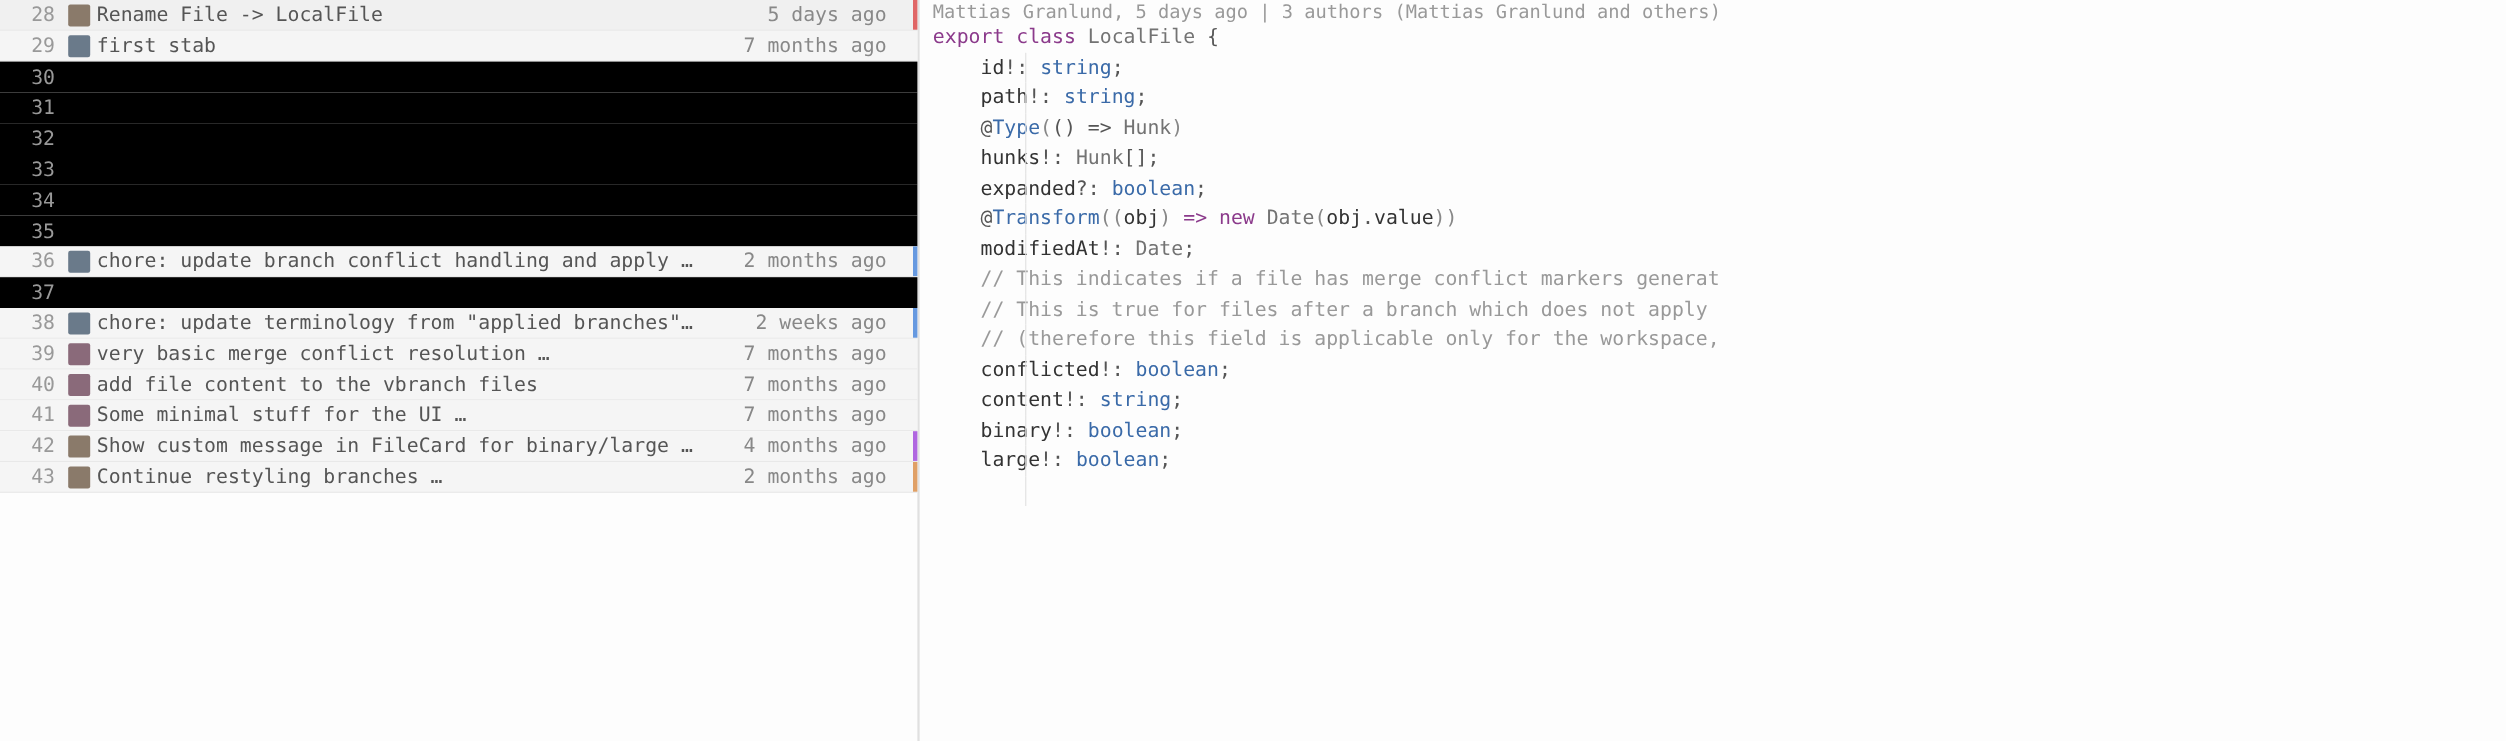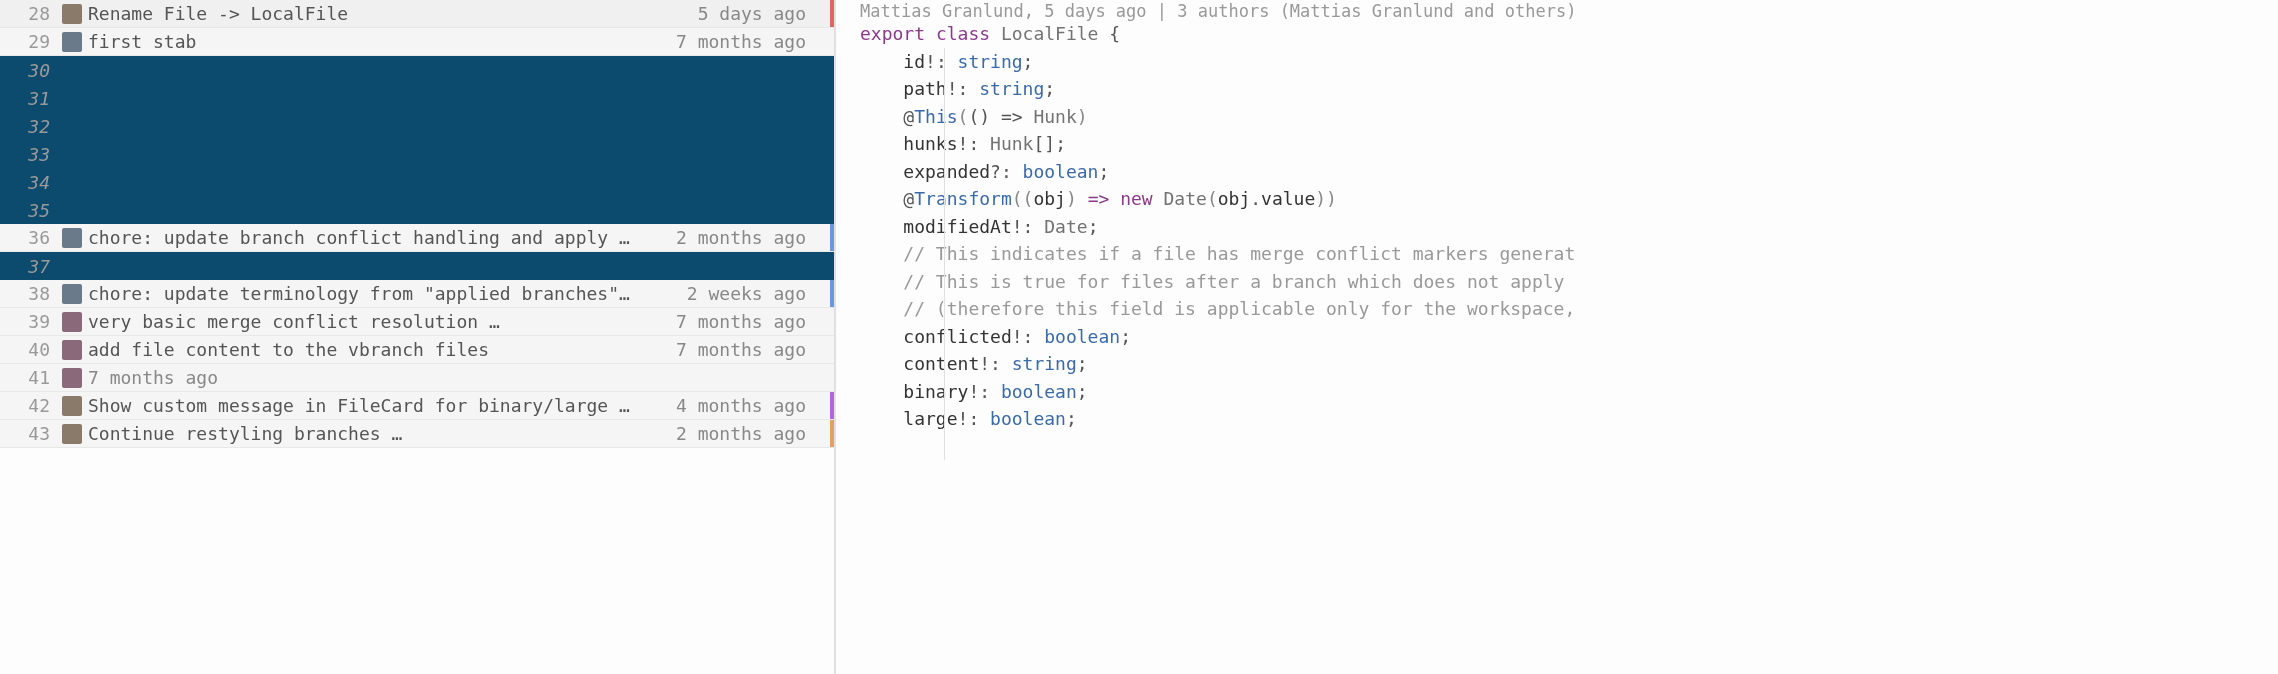--- a/index.html
+++ b/index.html
@@ -25,23 +25,22 @@
     .blame-row {
       display: flex;
       align-items: center;
       height: 28px;
       border-bottom: 1px solid #e8e8e8;
     }
     .blame-row.highlighted {
       background: #f0f0f0;
     }
     .blame-row.empty {
-      background: #0c4a6e;
+      background: #000000;
       border-bottom: none;
-      font-style: italic;
     }
     .blame-row.has-commit {
       background: #f5f5f5;
     }
     .line-number {
       width: 62px;
       text-align: right;
       padding-right: 12px;
       color: #999;
       font-size: 18px;
@@ -79,21 +78,21 @@
       width: 4px;
       height: 100%;
       flex-shrink: 0;
     }
     .indicator.red { background: #e06666; }
     .indicator.blue { background: #6699e0; }
     .indicator.purple { background: #b066e0; }
     .indicator.orange { background: #e0a066; }
     .right-panel {
       flex: 1;
-      padding-left: 24px;
+      padding-left: 12px;
       display: flex;
       flex-direction: column;
     }
     .code-header {
       color: #999;
       font-size: 17px;
       padding: 1px 0 4px 0;
       height: 20px;
     }
     .code-line {
@@ -203,20 +202,21 @@
       <div class="blame-row has-commit">
         <span class="line-number">40</span>
         <span class="avatar a3"></span>
         <span class="commit-msg">add file content to the vbranch files</span>
         <span class="commit-date">7 months ago</span>
         <span class="indicator "></span>
       </div>
       <div class="blame-row has-commit">
         <span class="line-number">41</span>
         <span class="avatar a3"></span>
+        <span class="commit-msg">Some minimal stuff for the UI …</span>
         <span class="commit-date">7 months ago</span>
         <span class="indicator "></span>
       </div>
       <div class="blame-row has-commit">
         <span class="line-number">42</span>
         <span class="avatar a1"></span>
         <span class="commit-msg">Show custom message in FileCard for binary/large …</span>
         <span class="commit-date">4 months ago</span>
         <span class="indicator purple"></span>
       </div>
@@ -234,21 +234,21 @@
   <div class="code-header">Mattias Granlund, 5 days ago | 3 authors (Mattias Granlund and others)</div>
 
   <div class="code-line">
     <span class="tok-keyword">export</span><span> </span><span class="tok-keyword">class</span><span> </span><span class="tok-type">LocalFile</span><span> </span><span class="tok-punc">{</span>
   </div>
 
   <div class="code-line"><div class="indent-guide"></div><span class="pad">    </span><span class="tok-prop">id</span><span class="tok-punc">!:</span><span> </span><span class="tok-builtin">string</span><span class="tok-punc">;</span></div>
 
   <div class="code-line"><div class="indent-guide"></div><span class="pad">    </span><span class="tok-prop">path</span><span class="tok-punc">!:</span><span> </span><span class="tok-builtin">string</span><span class="tok-punc">;</span></div>
 
-  <div class="code-line"><div class="indent-guide"></div><span class="pad">    </span><span class="tok-punc">@</span><span class="tok-decorator">This</span><span class="tok-paren">(</span><span class="tok-punc">() =&gt;</span><span> </span><span class="tok-type">Hunk</span><span class="tok-paren">)</span></div>
+  <div class="code-line"><div class="indent-guide"></div><span class="pad">    </span><span class="tok-punc">@</span><span class="tok-decorator">Type</span><span class="tok-paren">(</span><span class="tok-punc">() =&gt;</span><span> </span><span class="tok-type">Hunk</span><span class="tok-paren">)</span></div>
 
   <div class="code-line"><div class="indent-guide"></div><span class="pad">    </span><span class="tok-prop">hunks</span><span class="tok-punc">!:</span><span> </span><span class="tok-type">Hunk</span><span class="tok-punc">[]</span><span class="tok-punc">;</span></div>
 
   <div class="code-line"><div class="indent-guide"></div><span class="pad">    </span><span class="tok-prop">expanded</span><span class="tok-punc">?:</span><span> </span><span class="tok-builtin">boolean</span><span class="tok-punc">;</span></div>
 
   <div class="code-line"><div class="indent-guide"></div><span class="pad">    </span><span class="tok-punc">@</span><span class="tok-decorator">Transform</span><span class="tok-paren">((</span><span class="tok-ident">obj</span><span class="tok-paren">)</span><span> </span><span class="tok-arrow">=&gt;</span><span> </span><span class="tok-new">new</span><span> </span><span class="tok-type">Date</span><span class="tok-paren">(</span><span class="tok-ident">obj</span><span class="tok-punc">.</span><span class="tok-ident">value</span><span class="tok-paren">))</span></div>
 
   <div class="code-line"><div class="indent-guide"></div><span class="pad">    </span><span class="tok-prop">modifiedAt</span><span class="tok-punc">!:</span><span> </span><span class="tok-type">Date</span><span class="tok-punc">;</span></div>
 
   <div class="code-line"><div class="indent-guide"></div><span class="pad">    </span><span class="tok-comment">// This indicates if a file has merge conflict markers generat</span></div>

